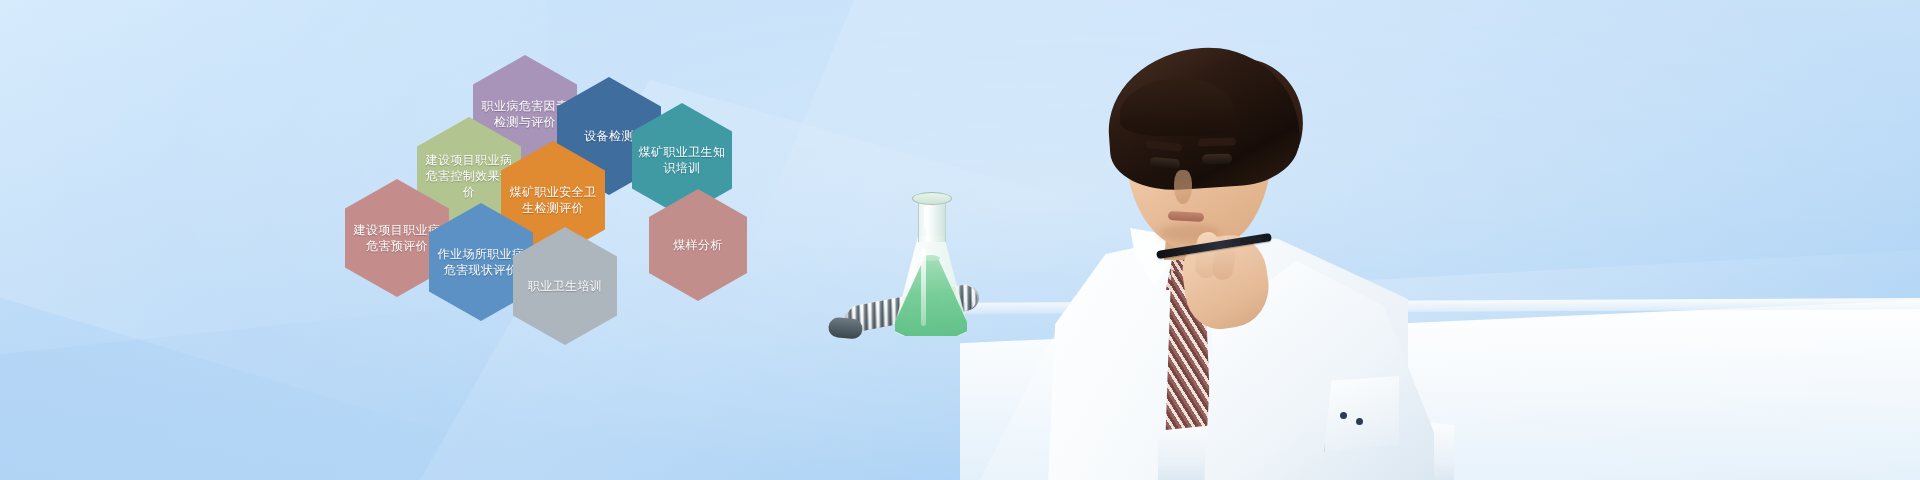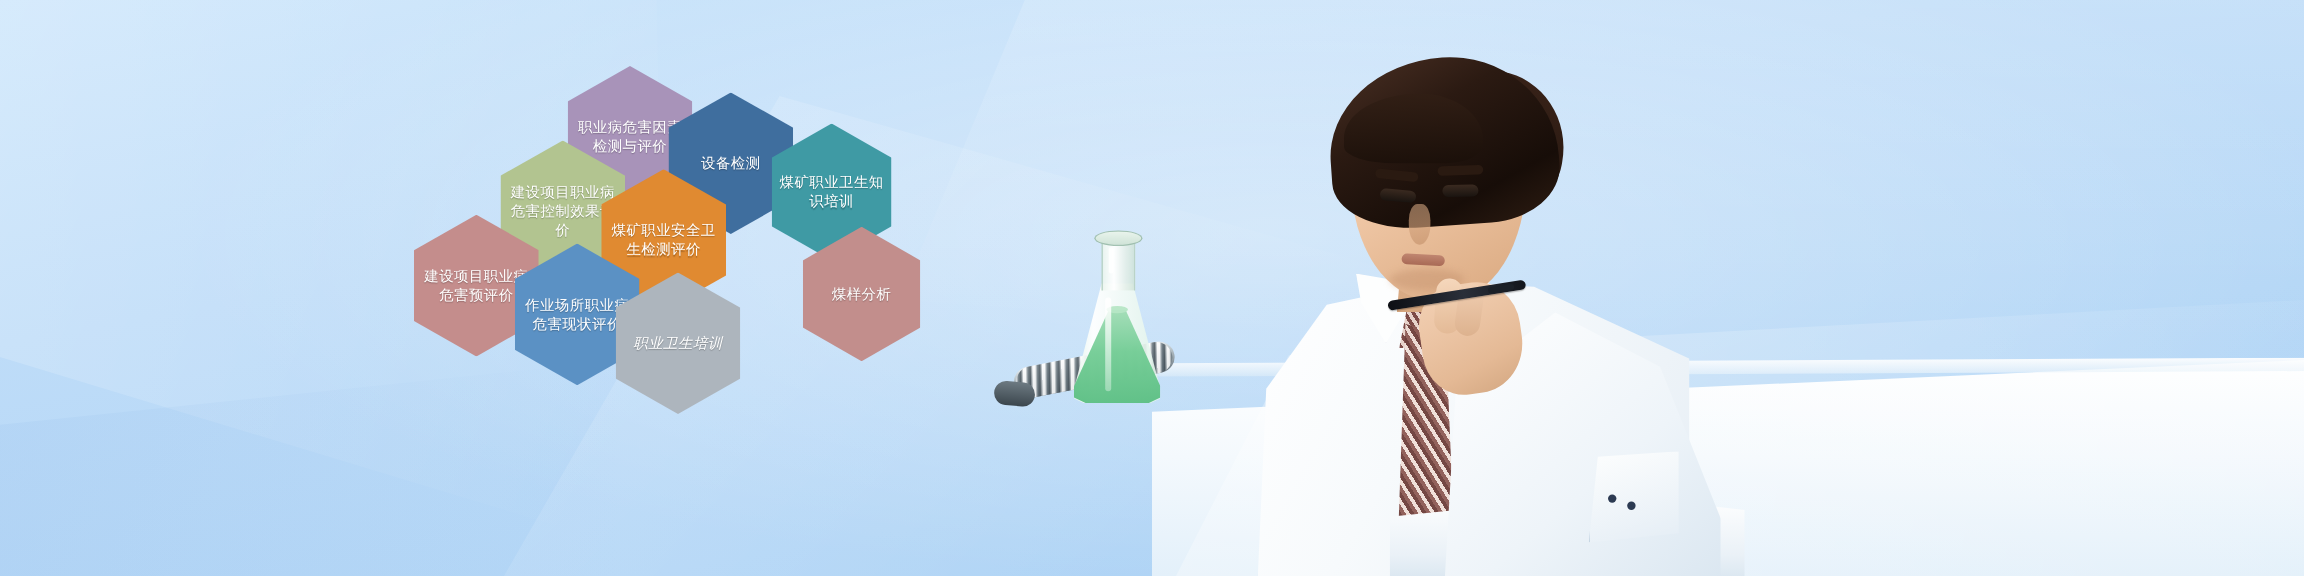--- a/index.html
+++ b/index.html
@@ -186,39 +186,39 @@
   <div id="desk-edge"></div>
   <div class="facet" id="facet-e"></div>
 
   <div id="hex-cluster">
       <div class="hex" id="hex-jybwhys" style="left: 128px; top: 0px; width: 104px; height: 118px; background: rgb(168, 147, 185);">
         <span>职业病危害因素检测与评价</span>
       </div>
       <div class="hex" id="hex-sbjc" style="left: 212px; top: 22px; width: 104px; height: 118px; background: rgb(63, 110, 158);">
         <span>设备检测</span>
       </div>
-      <div class="hex" id="hex-mkzywsp" style="left: 298px; top: 48px; width: 100px; height: 114px; background: rgb(63, 154, 164); justify-content: flex-end;">
+      <div class="hex" id="hex-mkzywsp" style="left: 287px; top: 48px; width: 100px; height: 114px; background: rgb(63, 154, 164); justify-content: flex-end;">
         <span>煤矿职业卫生知识培训</span>
       </div>
       <div class="hex" id="hex-jsxmkz" style="left: 72px; top: 62px; width: 104px; height: 118px; background: rgb(178, 196, 144);">
         <span>建设项目职业病危害控制效果评价</span>
       </div>
       <div class="hex" id="hex-mkzyaq" style="left: 156px; top: 86px; width: 104px; height: 118px; background: rgb(224, 138, 49);">
         <span>煤矿职业安全卫生检测评价</span>
       </div>
-      <div class="hex" id="hex-mnfx" style="left: 324px; top: 134px; width: 98px; height: 112px; background: rgb(194, 142, 140);">
+      <div class="hex" id="hex-mnfx" style="left: 304px; top: 134px; width: 98px; height: 112px; background: rgb(194, 142, 140);">
         <span>煤样分析</span>
       </div>
       <div class="hex" id="hex-jsxmyp" style="left: 0px; top: 124px; width: 104px; height: 118px; background: rgb(196, 141, 140);">
         <span>建设项目职业病危害预评价</span>
       </div>
       <div class="hex" id="hex-zycsxz" style="left: 84px; top: 148px; width: 104px; height: 118px; background: rgb(91, 145, 196);">
         <span>作业场所职业病危害现状评价</span>
       </div>
-      <div class="hex" id="hex-zywspx" style="left: 168px; top: 172px; width: 104px; height: 118px; background: rgb(173, 181, 189); font-style: italic;">
+      <div class="hex" id="hex-zywspx" style="left: 168px; top: 172px; width: 104px; height: 118px; background: rgb(173, 181, 189);">
         <span>职业卫生培训</span>
       </div>
     </div>
 
   <div id="condenser">
     <div id="condenser-tube"></div>
     <div id="condenser-coil"></div>
     <div id="condenser-tip"></div>
   </div>
 

